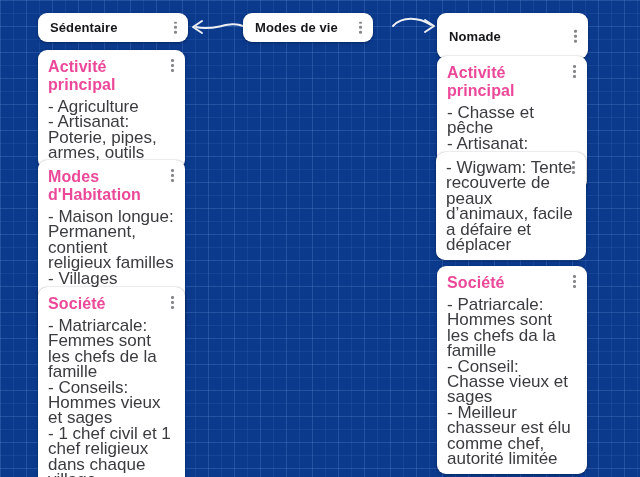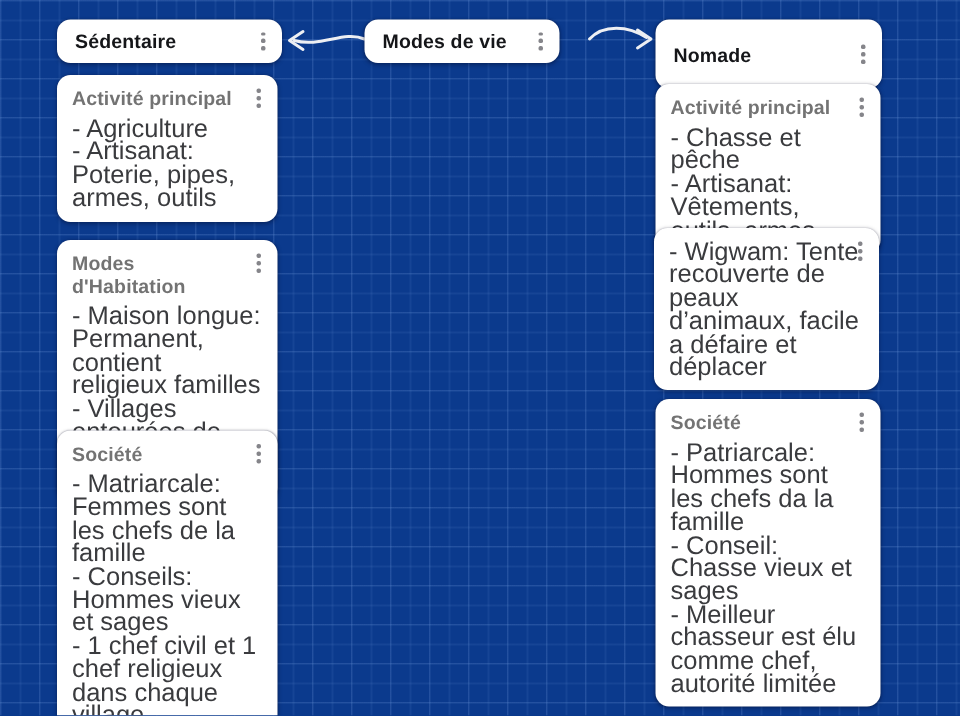--- a/index.html
+++ b/index.html
@@ -15,21 +15,21 @@
     background-size:26px 26px,26px 26px,13px 13px,13px 13px;
   }
   .connectors{position:absolute;left:0;top:0;pointer-events:none;}
   .card{
     position:absolute;background:#ffffff;border-radius:9px;box-sizing:border-box;
     box-shadow:0 1px 3px rgba(0,8,35,0.38),0 0 1px rgba(0,8,35,0.25);
   }
   .header-card{display:flex;align-items:center;padding:0 30px 0 12px;}
   .header-title{font-size:13px;font-weight:700;color:#151619;white-space:nowrap;letter-spacing:0.1px;}
   .note-card{padding:8px 10px 8px 10px;}
-  .note-title{font-size:13px;font-weight:700;color:#737373;margin:0 20px 5px 0;letter-spacing:0.1px;}
+  .note-title{font-size:16px;font-weight:700;color:#ec4899;margin:0 20px 5px 0;letter-spacing:0.1px;}
   .note-line{font-size:17px;line-height:15.4px;color:#3a3b3e;}
   .dots{
     position:absolute;top:9px;right:11px;
     display:flex;flex-direction:column;align-items:center;gap:2.4px;cursor:pointer;
   }
   .header-card .dots{top:50%;transform:translateY(-50%);}
   .dot{width:2.6px;height:2.6px;border-radius:50%;background:#85858a;}
 </style>
 </head>
 <body>

